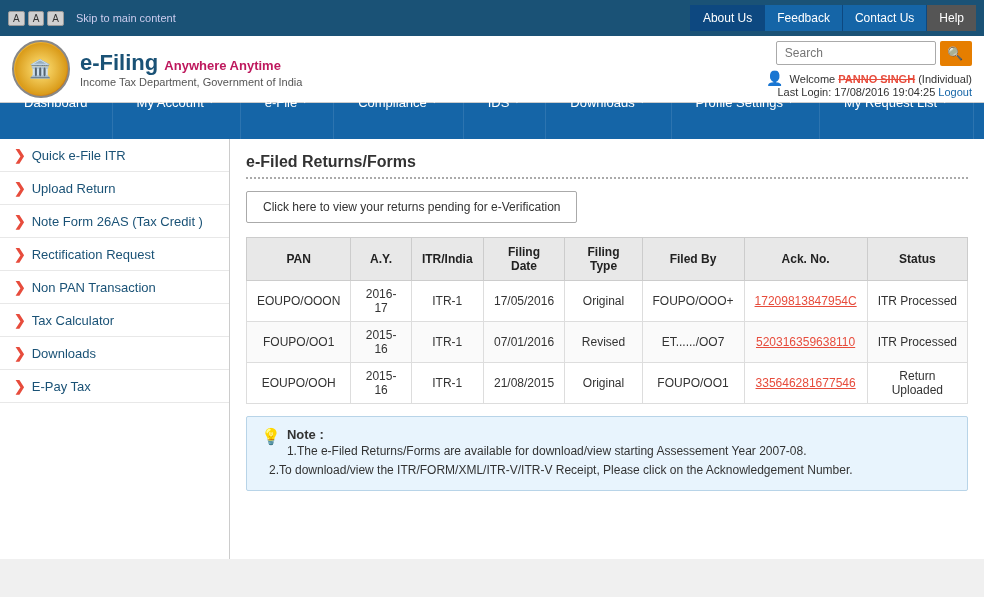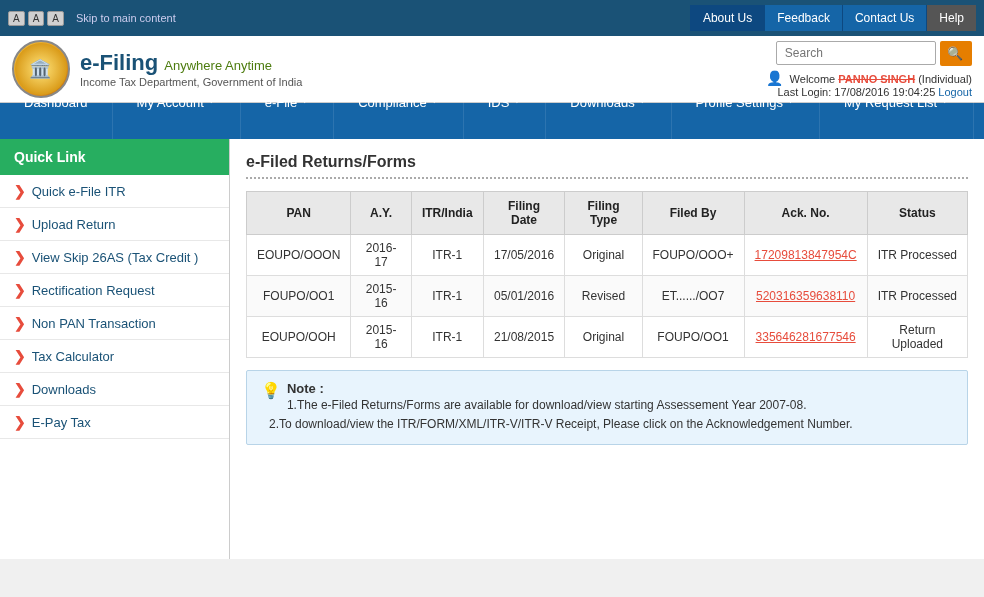--- a/index.html
+++ b/index.html
@@ -51,21 +51,21 @@
       flex-shrink: 0;
     }
     .logo-inner {
       width: 52px; height: 52px; border-radius: 50%;
       background: radial-gradient(circle, #f5d060 20%, #d4900a 80%);
       display: flex; align-items: center; justify-content: center;
       font-size: 18px;
     }
     .brand-text { display: flex; flex-direction: column; }
     .brand-efiling { font-size: 22px; color: #1a5276; font-weight: bold; }
-    .brand-efiling span { color: #4d7c0f; font-size: 13px; font-weight: normal; }
+    .brand-efiling span { color: #be185d; font-size: 13px; font-weight: bold; }
     .brand-sub { font-size: 11px; color: #555; }
     .header-right { display: flex; flex-direction: column; align-items: flex-end; gap: 4px; }
     .search-row { display: flex; align-items: center; gap: 4px; justify-content: space-between; }
     .search-input {
       border: 1px solid #aaa; padding: 4px 8px; width: 160px;
       font-size: 12px; border-radius: 2px;
     }
     .search-btn {
       background: #e67e00; border: none; padding: 5px 8px;
       cursor: pointer; border-radius: 2px; color: white; font-size: 13px;
@@ -257,32 +257,31 @@
   </div>
   <div class="nav-item">
     <span>Helpdesk</span>
     <span class="arrow">▼</span>
   </div>
 </div>
 
 <div class="main-content">
 
   <div class="sidebar">
-    <div class="sidebar-title">Quick Link</div>
     <div class="sidebar-item">
       <span class="sidebar-arrow">❯</span>
       <span>Quick e-File ITR</span>
     </div>
     <div class="sidebar-item">
       <span class="sidebar-arrow">❯</span>
       <span>Upload Return</span>
     </div>
     <div class="sidebar-item">
       <span class="sidebar-arrow">❯</span>
-      <span>View Skip 26AS (Tax Credit )</span>
+      <span>Note Form 26AS (Tax Credit )</span>
     </div>
     <div class="sidebar-item">
       <span class="sidebar-arrow">❯</span>
       <span>Rectification Request</span>
     </div>
     <div class="sidebar-item">
       <span class="sidebar-arrow">❯</span>
       <span>Non PAN Transaction</span>
     </div>
     <div class="sidebar-item">
@@ -294,20 +293,21 @@
       <span>Downloads</span>
     </div>
     <div class="sidebar-item">
       <span class="sidebar-arrow">❯</span>
       <span>E-Pay Tax</span>
     </div>
   </div>
 
   <div class="content-area">
     <div class="page-title">e-Filed Returns/Forms</div>
+    <button class="verification-btn">Click here to view your returns pending for e-Verification</button>
 
     <table class="data-table">
       <thead>
         <tr>
           <th>PAN</th>
           <th>A.Y.</th>
           <th>ITR/India</th>
           <th>Filing Date</th>
           <th>Filing Type</th>
           <th>Filed By</th>
@@ -323,21 +323,21 @@
     <td>17/05/2016</td>
     <td>Original</td>
     <td class="pan-blur">FOUPO/OOO+</td>
     <td><span class="ack-link">17209813847954C</span></td>
     <td>ITR Processed</td>
   </tr>
           <tr>
     <td class="pan-blur">FOUPO/OO1</td>
     <td>2015-16</td>
     <td>ITR-1</td>
-    <td>05/01/2016</td>
+    <td>07/01/2016</td>
     <td>Revised</td>
     <td class="pan-blur">ET....../OO7</td>
     <td><span class="ack-link">520316359638110</span></td>
     <td>ITR Processed</td>
   </tr>
           <tr>
     <td class="pan-blur">EOUPO/OOH</td>
     <td>2015-16</td>
     <td>ITR-1</td>
     <td>21/08/2015</td>

